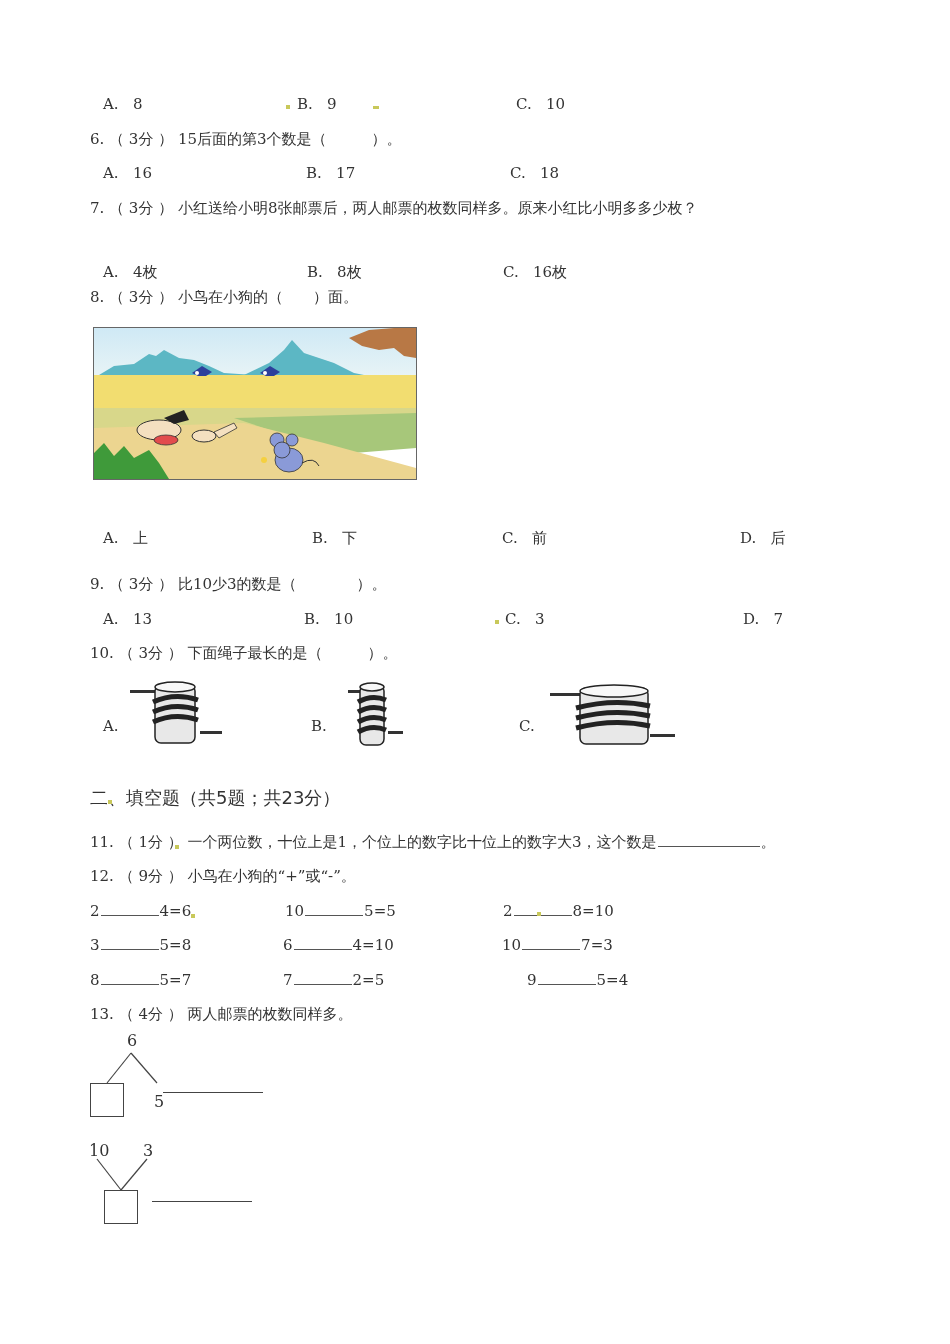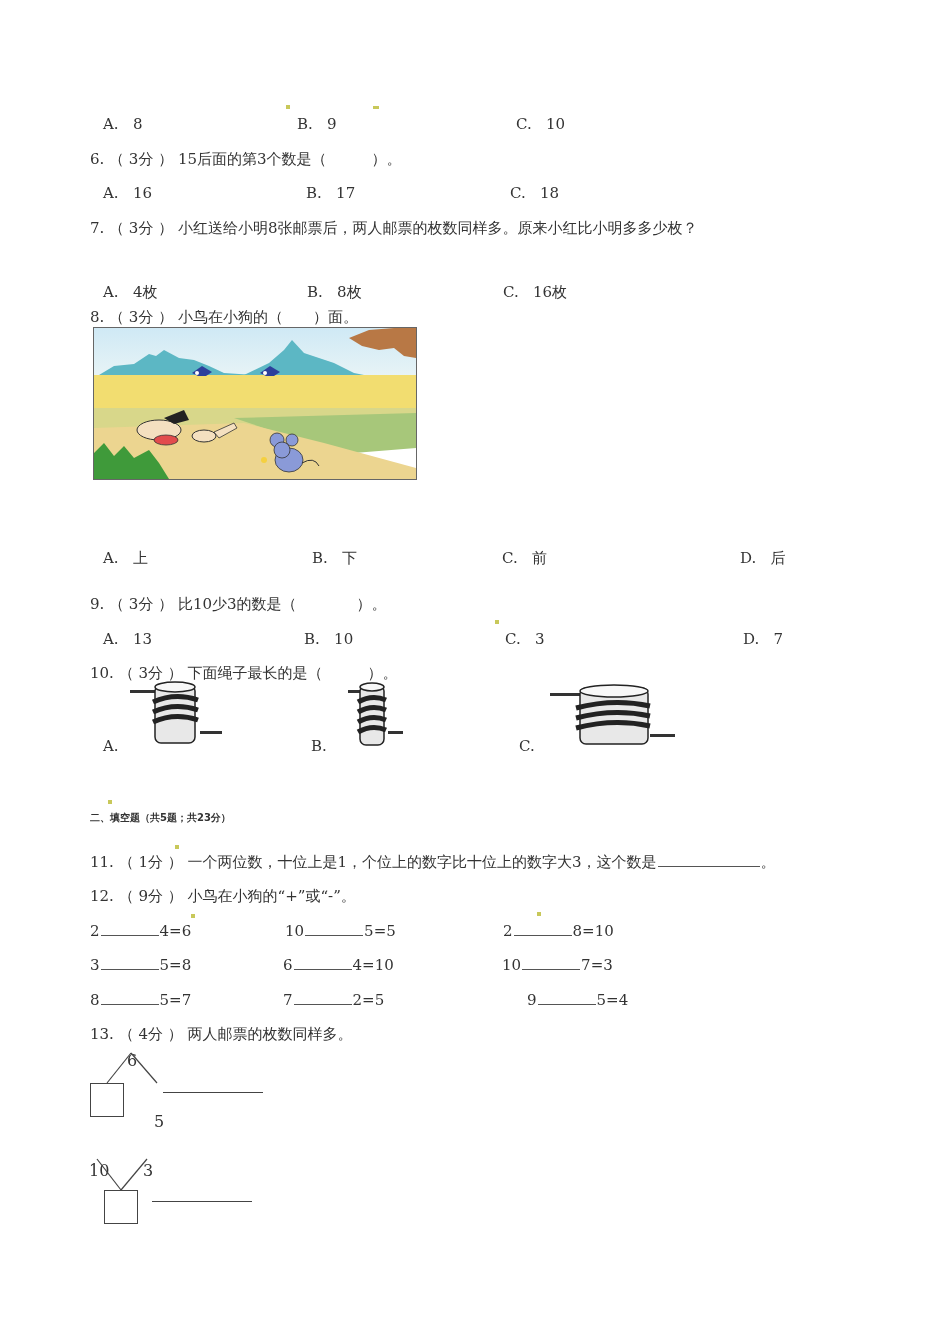--- a/index.html
+++ b/index.html
@@ -1,25 +1,25 @@
 <!DOCTYPE html>
 <html><head>
 <meta charset="utf-8">
 <style>
   html, body { margin: 0; padding: 0; background: #ffffff; }
   body {
     width: 950px; height: 1344px; position: relative; overflow: hidden;
     font-family: "DejaVu Serif", "Liberation Serif", serif;
     color: #333333; font-size: 15px;
   }
-  .abs { position: absolute; white-space: nowrap; line-height: 18px; margin-top: 20px; }
+  .abs { position: absolute; white-space: nowrap; line-height: 18px; }
   .mark { position: absolute; width: 4px; height: 4px; background: #c8c85a; }
   .mark.wide { width: 6px; height: 3px; }
   .blank { display: inline-block; border-bottom: 1px solid #555; vertical-align: baseline; height: 1px; margin: 0 1px; }
-  .bold { font-weight: bold; font-family: "DejaVu Sans", "Liberation Sans", sans-serif; font-size: 10px; }
+  .bold { font-weight: normal; font-family: "DejaVu Sans", "Liberation Sans", sans-serif; font-size: 18px; }
   .img-scene { position: absolute; left: 93px; top: 327px; width: 322px; height: 151px; border: 1px solid #666; overflow: hidden; }
   .rope { position: absolute; }
   .tree-box { position: absolute; border: 1px solid #444; background: #fff; }
   .hline { position: absolute; height: 1px; background: #444; }
 </style>
 </head>
 <body>
 
 <div class="abs" style="left:103px;top:95px">
   <span>A.</span>&nbsp;&nbsp;&nbsp;<span>8</span>

